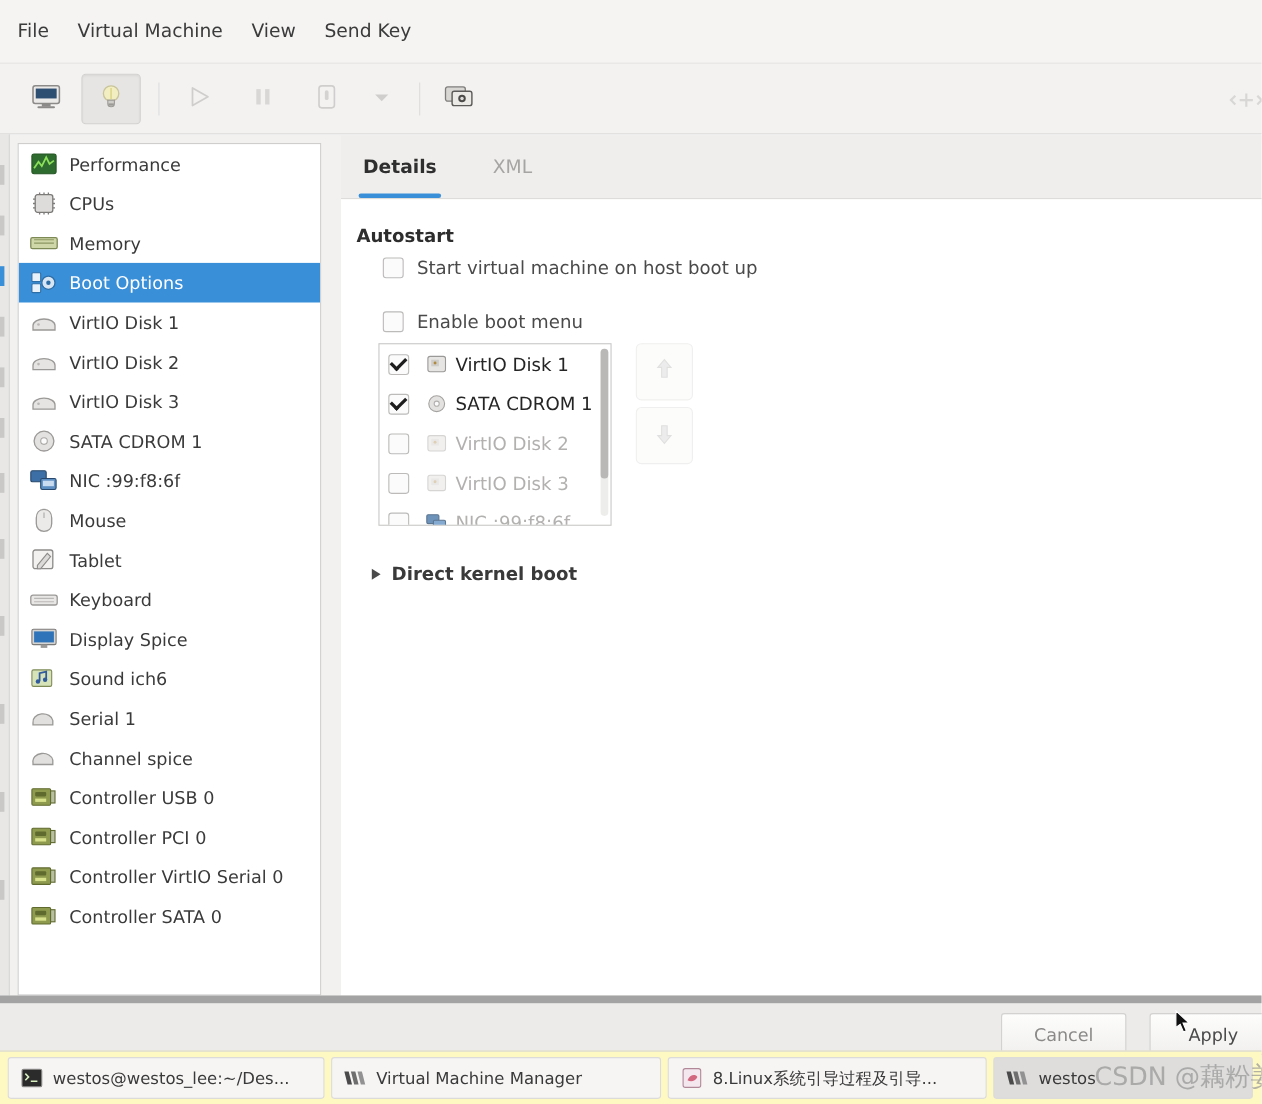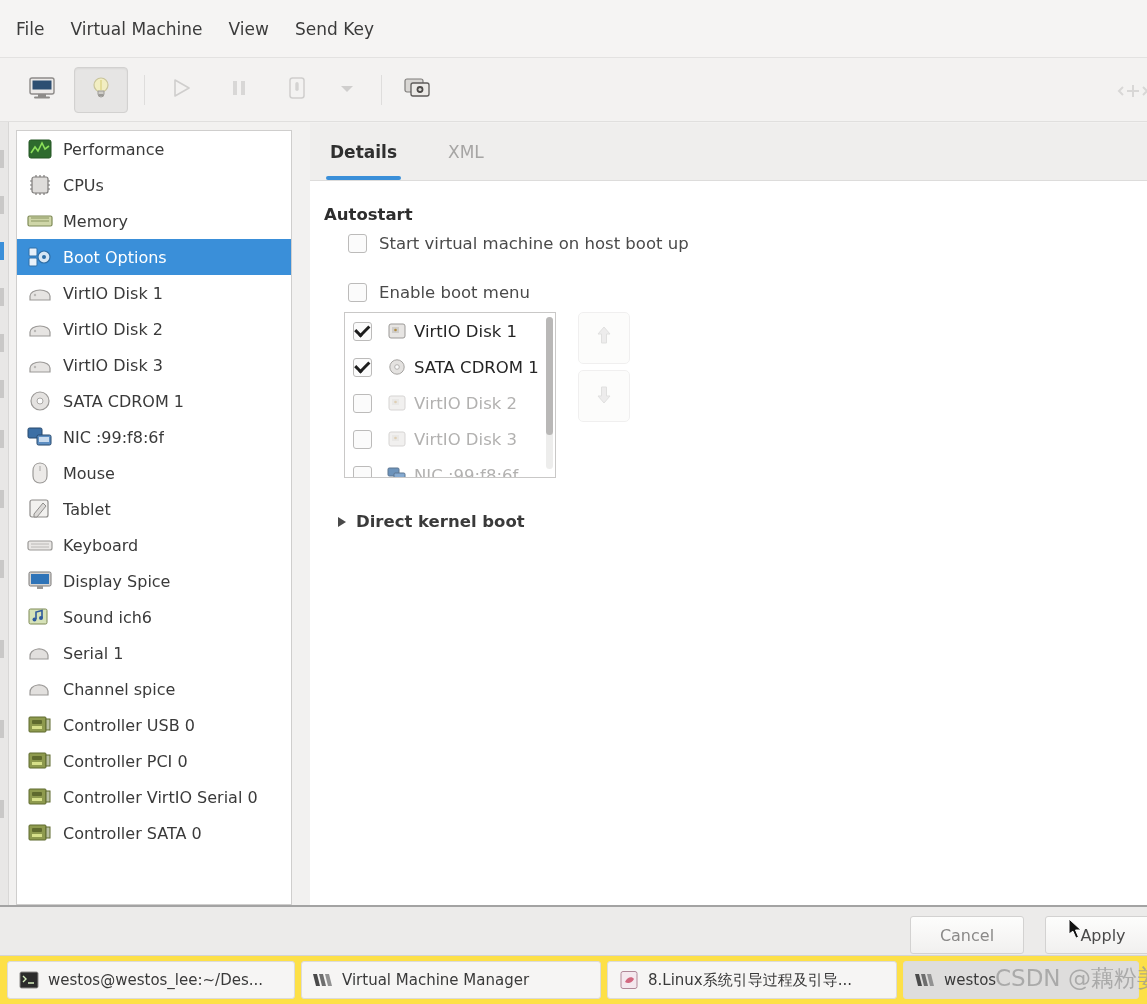--- a/index.html
+++ b/index.html
@@ -66,30 +66,30 @@
   .boot-scroll{position:absolute;right:2px;top:4px;width:7px;height:152px;background:#ededec;border-radius:4px;}
   .boot-scroll i{position:absolute;left:0;top:0;width:7px;height:118px;background:#b9b8b7;border-radius:4px;display:block;}
   .ordbtns{position:absolute;left:258px;top:0;width:52px;}
   .ordbtn{width:52px;height:52px;border:1px solid #e2e1e0;border-radius:5px;background:#fafaf9;opacity:.5;
           display:flex;align-items:center;justify-content:center;margin-bottom:6px;box-sizing:border-box;}
 
   .expander{display:flex;align-items:center;margin:34px 0 0 18px;font-size:16.5px;font-weight:bold;color:#3a3a3a;}
   .tri{width:0;height:0;border-left:8px solid #4a4a4a;border-top:5.5px solid transparent;border-bottom:5.5px solid transparent;margin-right:10px;}
 
   
-  .footer{position:absolute;left:0;top:905px;width:1147px;height:50px;background:#eceleb;background:#ecebea;border-top:2px solid #a3a3a3;}
+  .footer{position:absolute;left:0;top:905px;width:1147px;height:50px;background:#eceleb;background:#ecebea;border-top:7px solid #a3a3a3;}
   .fbtn{position:absolute;top:9px;height:38px;width:114px;box-sizing:border-box;border:1px solid #d3d2d1;border-radius:3px;
         background:linear-gradient(#fdfdfc,#f1f0ef);display:flex;align-items:center;justify-content:center;font-size:16px;color:#8a8988;}
   .fbtn.cancel{left:910px;}
   .fbtn.apply{left:1045px;width:116px;color:#4a4a4a;}
 
   .cursor{position:absolute;left:1068px;top:918px;width:16px;height:22px;}
 
   
-  .taskbar{position:absolute;left:0;top:955px;width:1147px;height:49px;background:#fde047;border-top:1px solid #d5d4d3;
+  .taskbar{position:absolute;left:0;top:955px;width:1147px;height:49px;background:#fef9c3;border-top:1px solid #d5d4d3;
            display:flex;align-items:center;padding:0 4px;box-sizing:border-box;}
   .task{height:38px;margin:0 3px;background:#f6f5f4;border:1px solid #dcdbda;border-radius:3px;display:flex;align-items:center;
         padding:0 10px;box-sizing:border-box;font-size:15px;color:#3a3a3a;white-space:nowrap;overflow:hidden;}
   .task .tico{width:22px;height:22px;margin-right:8px;flex:0 0 22px;display:flex;align-items:center;justify-content:center;}
   .task.w1{width:288px;}
   .task.w2{width:300px;}
   .task.w3{width:290px;}
   .task.w4{width:236px;background:#dedddc;}
   .watermark{position:absolute;left:995px;top:963px;font-size:23px;color:rgba(150,150,150,.72);white-space:nowrap;
              font-family:"DejaVu Sans","Liberation Sans",sans-serif;}

